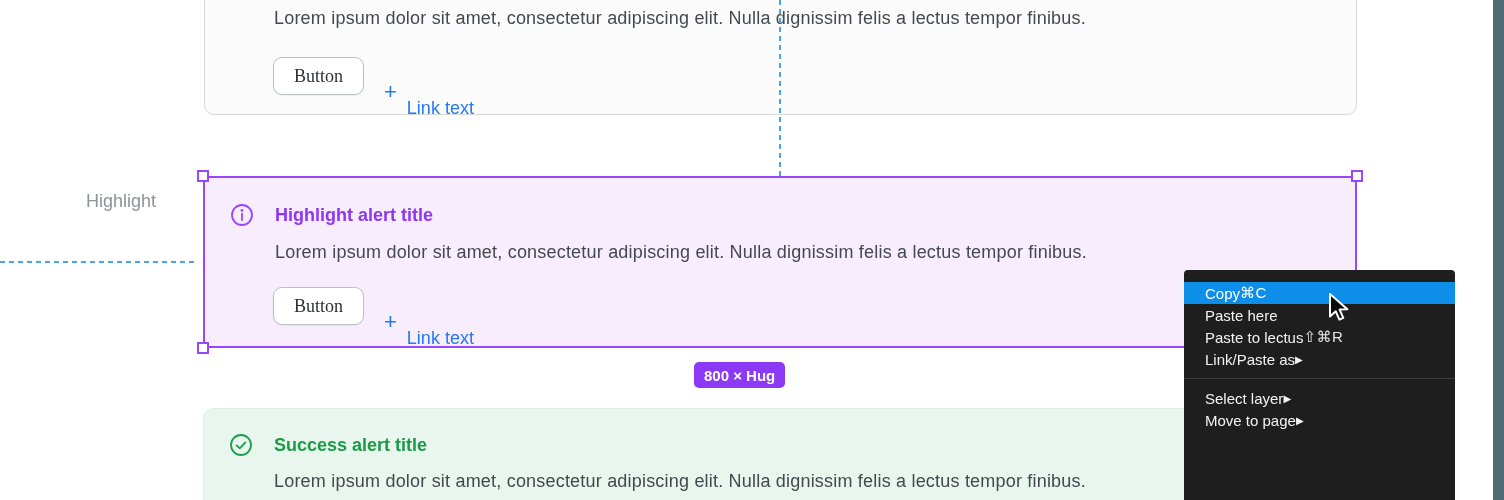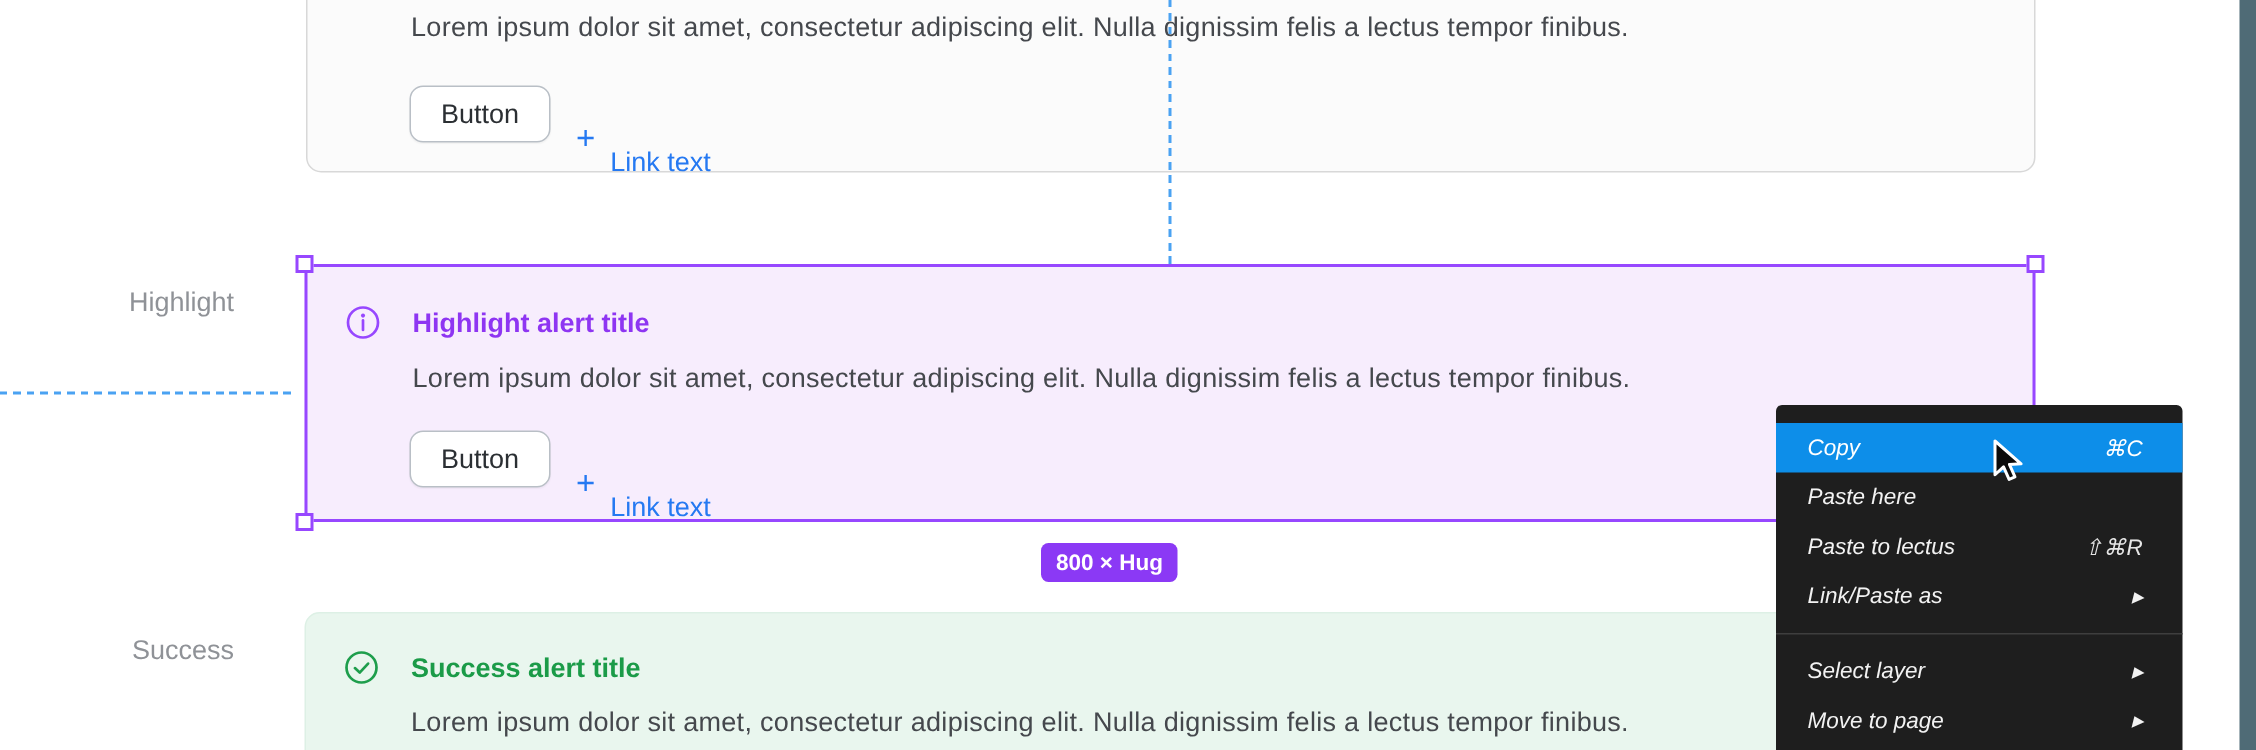--- a/index.html
+++ b/index.html
@@ -13,21 +13,21 @@
     background: #fbfbfb; border: 1px solid #d8d8d8; border-radius: 10px;
   }
   .body-text {
     position: absolute; font-size: 18px; color: #45484d; letter-spacing: 0.2px;
     white-space: nowrap; line-height: 24px;
   }
   .ui-button {
     position: absolute; height: 38px; padding: 16px 20px; background: #ffffff;
     border: 1px solid #b9bfc6; border-radius: 9px; font-size: 18px; color: #2b2f33;
     display: inline-flex; align-items: center; justify-content: center;
-    font-family: Liberation Sans, sans-serif; box-shadow: 0 1px 1px rgba(0,0,0,0.04);
+    font-family: Liberation Serif, serif; box-shadow: 0 1px 1px rgba(0,0,0,0.04);
   }
   .link-row {
     position: absolute; display: flex; align-items: center; gap: 10px;
     color: #2579f2; white-space: nowrap; cursor: default;
   }
   .link-plus { font-size: 22px; font-weight: 500; line-height: 22px; }
   .link-label { font-size: 18px; font-weight: 500; margin-top: 34px; }
 
   
   .side-label {
@@ -71,22 +71,22 @@
     position: absolute; left: 0; top: 261px; width: 197px; height: 2px; z-index: 20;
     background: repeating-linear-gradient(to right, #4aa2f2 0 5px, transparent 5px 9px);
   }
 
   
   .ctx-menu {
     position: absolute; left: 1184px; top: 270px; width: 271px; height: 240px;
     background: #1e1e1e; border-radius: 4px 4px 0 0; padding-top: 12px; z-index: 50;
   }
   .ctx-item {
-    height: 33px; display: flex; align-items: center; justify-content: space-between;
-    padding: 0 26px 0 21px; font-size: 15px; color: #f2f2f2; white-space: nowrap; font-style: italic;
+    height: 22px; display: flex; align-items: center; 
+    padding: 0 26px 0 21px; font-size: 15px; color: #f2f2f2; white-space: nowrap;
   }
   .ctx-item.highlighted { background: #0d8ee9; color: #ffffff; }
   .ctx-shortcut { font-size: 15px; color: #e6e6e6; letter-spacing: 0.5px; }
   .ctx-item.highlighted .ctx-shortcut { color: #ffffff; }
   .ctx-arrow { font-size: 10px; color: #f2f2f2; }
   .ctx-sep { border-top: 1px solid #3e3e3e; margin: 8px 0; }
 
   
   .cursor { position: absolute; left: 1327px; top: 292px; z-index: 60; }
   .edge-panel { position: absolute; left: 1493px; top: 0; width: 11px; height: 500px; background: #4f6b76; z-index: 70; }
@@ -103,21 +103,20 @@
     <div class="link-row" style="left:179px; top:97px;">
       <span class="link-plus">+</span>
       <span class="link-label">Link text</span>
     </div>
   </div>
 
   <div class="guide-v"></div>
   <div class="guide-h"></div>
 
   <div class="side-label" style="top:191px;">Highlight</div>
-  <div class="side-label" style="top:423px;">Success</div>
 
   <div class="alert-highlight">
     <svg class="icon-abs" style="left:25px; top:25px;" width="24" height="24" viewBox="0 0 24 24">
       <circle cx="12" cy="12" r="10" fill="none" stroke="#9747ff" stroke-width="1.8"></circle>
       <line x1="12" y1="10.6" x2="12" y2="17" stroke="#9747ff" stroke-width="1.8" stroke-linecap="round"></line>
       <circle cx="12" cy="7.4" r="1.35" fill="#9747ff"></circle>
     </svg>
     <div class="alert-title purple" style="left:70px; top:27px;">Highlight alert title</div>
     <div class="body-text" style="left:70px; top:62px;">Lorem ipsum dolor sit amet, consectetur adipiscing elit. Nulla dignissim felis a lectus tempor finibus.</div>
     <div class="ui-button" style="left:68px; top:109px;">Button</div>

